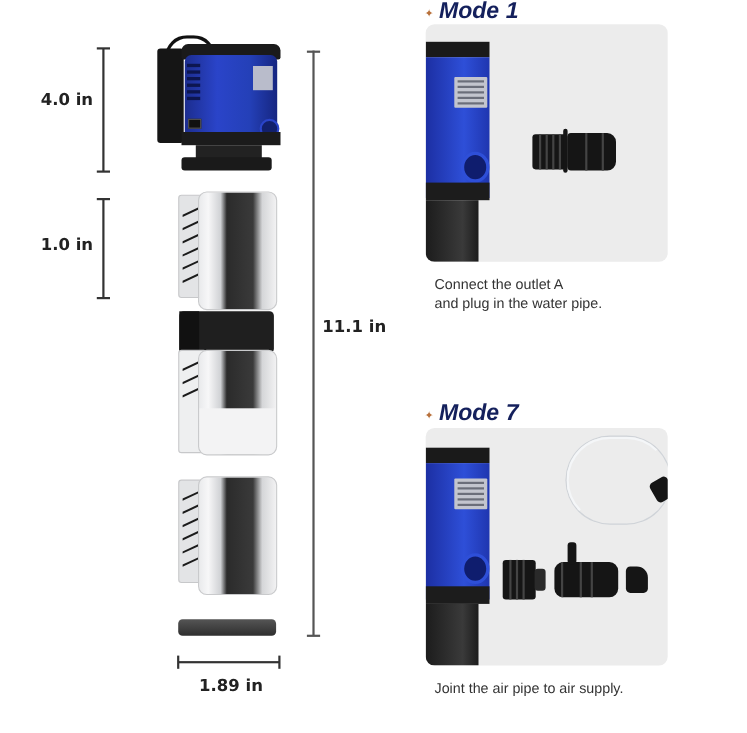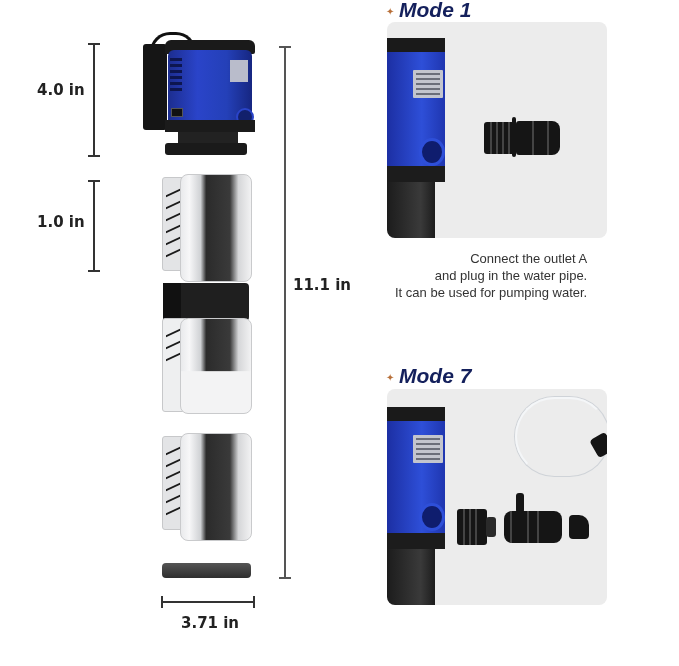--- a/index.html
+++ b/index.html
@@ -37,21 +37,21 @@
   .mode-title { position:absolute; font-family:"Liberation Sans", sans-serif; font-weight:bold; font-style:italic; font-size:21px; color:#14205c; }
   .mode-star { position:absolute; font-size:10px; color:#b8703a; }
   .panel { position:absolute; background:#ececec; border-radius:8px; overflow:hidden; }
   .mini-pump { position:absolute; left:0; width:58px; background:linear-gradient(90deg,#1c2fa3 0%,#2e4fd8 60%,#1f36b0 100%); }
   .mini-top { position:absolute; left:0; width:58px; height:14px; background:#1a1a1a; }
   .mini-base { position:absolute; left:0; width:58px; background:#1c1c1c; }
   .mini-plate { position:absolute; left:26px; width:30px; height:28px; background:#c3c5ce; border-radius:1px; }
   .mini-plate div { height:2px; background:#6b6e7a; margin:3px 3px 0 3px; }
   .mini-outlet { position:absolute; left:32px; width:20px; height:22px; border-radius:50%; background:#0f1d6e; border:3px solid #2e4fd8; }
   .desc { position:absolute; font-family:"Liberation Sans", sans-serif; font-size:13px; line-height:17px; color:#333; }
-  .desc div { white-space:nowrap;text-align:right; }
+  .desc div { white-space:nowrap; }
 
   .fitting { position:absolute; background:#151515; border-radius:3px; }
   .rib { position:absolute; width:2px; background:#444; }
   .tube { position:absolute; border:2px solid #f4f6f8; border-radius:40px; box-shadow:0 0 0 1px #cfd3d8; }
 </style>
 </head>
 <body>
 
 <div>
 
@@ -61,26 +61,26 @@
   <div class="dim-label" style="left:37px;top:81px;">4.0 in</div>
 
   <div class="vline" style="left:93px;top:181px;height:90px;"></div>
   <div class="cap-h" style="left:88px;top:180px;"></div>
   <div class="cap-h" style="left:88px;top:270px;"></div>
   <div class="dim-label" style="left:37px;top:213px;">1.0 in</div>
 
   <div class="vline" style="left:284px;top:46px;height:532px;background:#555;"></div>
   <div class="cap-h" style="left:279px;top:46px;background:#555;"></div>
   <div class="cap-h" style="left:279px;top:577px;background:#555;"></div>
-  <div class="dim-label" style="left:293px;top:276px;">11.1 in</div>
+  <div class="dim-label" style="left:293px;top:288px;">11.1 in</div>
 
   <div class="hline" style="left:162px;top:601px;width:92px;"></div>
   <div class="cap-v" style="left:161px;top:596px;"></div>
   <div class="cap-v" style="left:253px;top:596px;"></div>
-  <div class="dim-label" style="left:181px;top:614px;">3.71 in</div>
+  <div class="dim-label" style="left:181px;top:614px;">1.89 in</div>
 
   <div>
     <div class="pump-cable"></div>
     <div class="pump-back"></div>
     <div class="pump-top"></div>
     <div class="pump-body"></div>
     <div class="vent" style="top:58px;"></div>
     <div class="vent" style="top:64px;"></div>
     <div class="vent" style="top:70px;"></div>
     <div class="vent" style="top:76px;"></div>
@@ -156,21 +156,20 @@
       <div class="rib" style="left:115px;top:100px;height:32px;"></div>
       <div class="rib" style="left:121px;top:100px;height:32px;"></div>
       <div class="rib" style="left:145px;top:99px;height:34px;"></div>
       <div class="rib" style="left:160px;top:99px;height:34px;"></div>
     </div>
   </div>
 
   <div class="desc" style="left:395px;top:250px;">
     <div>Connect the outlet A</div>
     <div>and plug in the water pipe.</div>
-    <div>It can be used for pumping water.</div>
   </div>
 </div>
 
 <div>
   <span class="mode-star" style="left:386px;top:372px;">✦</span>
   <div class="mode-title" style="left:399px;top:364px;">Mode 7</div>
 
   <div class="panel" style="left:387px;top:389px;width:220px;height:216px;">
     <div class="mini-top" style="top:18px;"></div>
     <div class="mini-pump" style="top:32px;height:124px;"></div>
@@ -199,14 +198,15 @@
       <div class="fitting" style="left:117px;top:122px;width:58px;height:32px;border-radius:8px;"></div>
       <div class="fitting" style="left:129px;top:104px;width:8px;height:20px;"></div>
       <div class="rib" style="left:123px;top:122px;height:32px;"></div>
       <div class="rib" style="left:140px;top:122px;height:32px;"></div>
       <div class="rib" style="left:150px;top:122px;height:32px;"></div>
     </div>
     <div class="fitting" style="left:182px;top:126px;width:20px;height:24px;border-radius:4px 10px 4px 4px;"></div>
   </div>
 
   <div class="desc" style="left:395px;top:617px;">
+    <div>Joint the air pipe to air supply.</div>
   </div>
 </div>
 
 </body></html>

